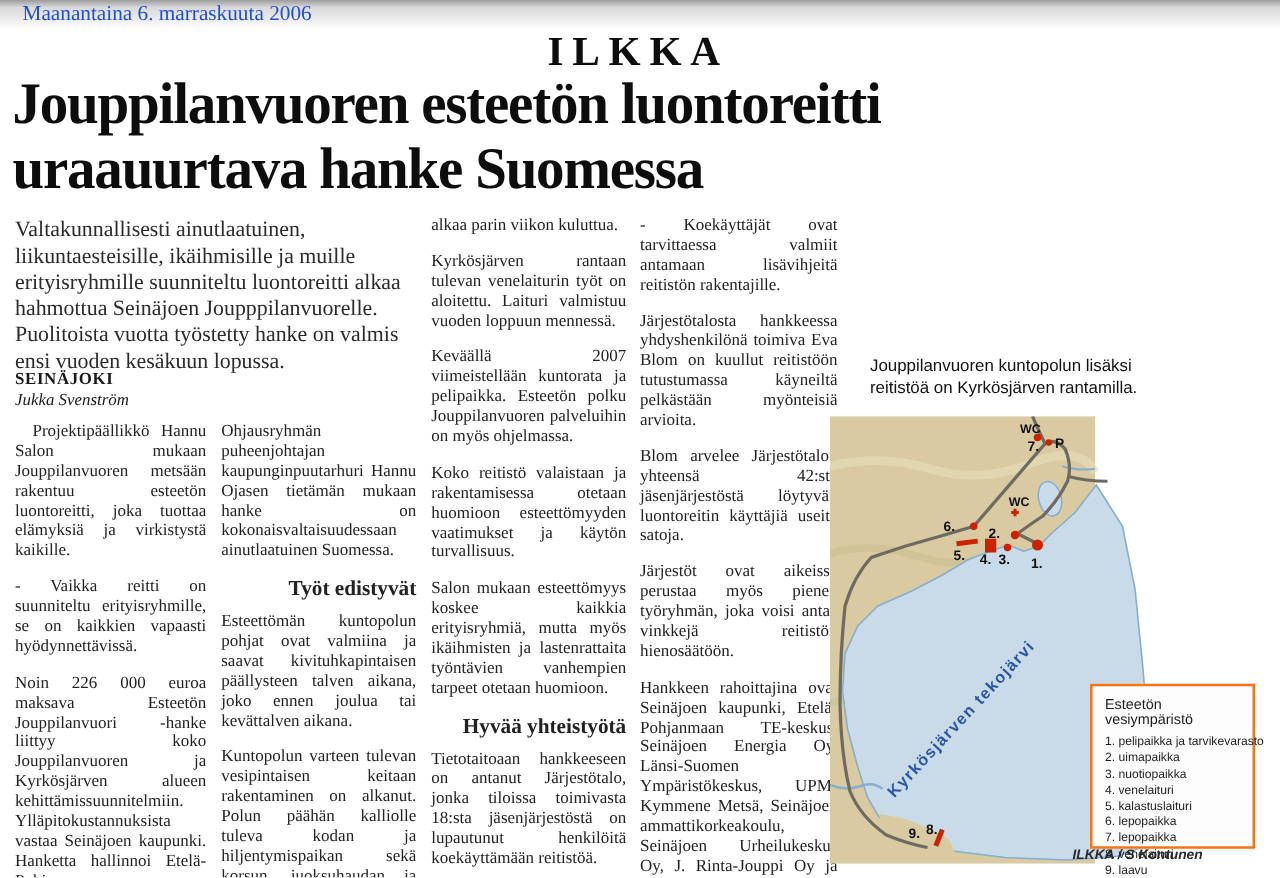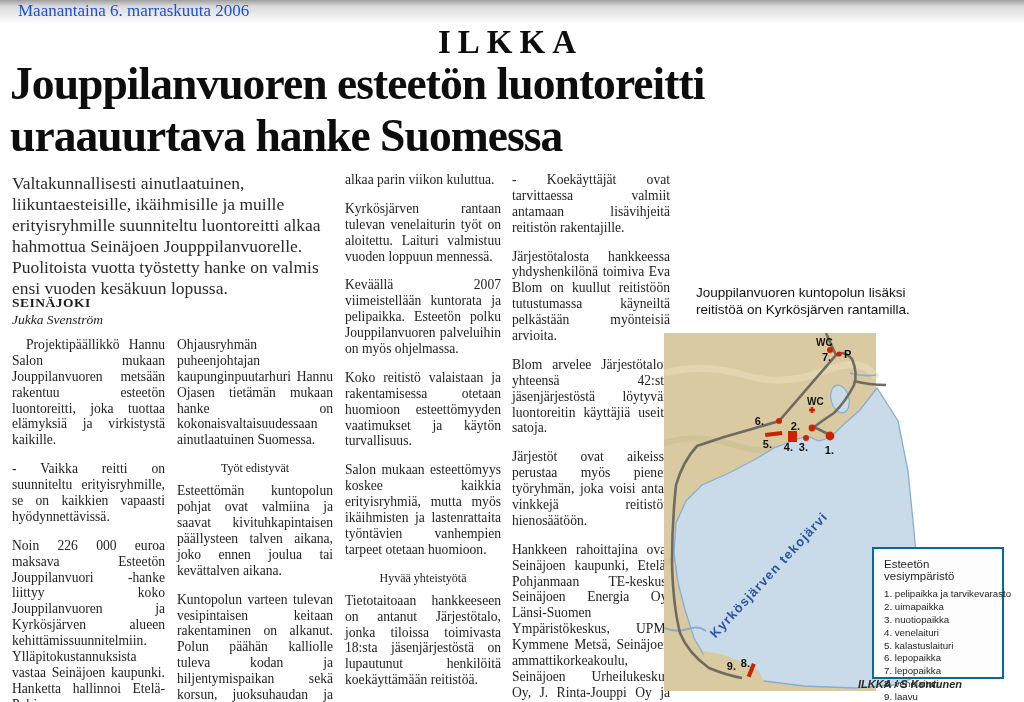--- a/index.html
+++ b/index.html
@@ -18,26 +18,26 @@
   .byline{position:absolute;left:12px;top:295px;width:200px;}
   .byline .loc{font-size:13.5px;font-weight:bold;letter-spacing:.5px;}
   .byline .auth{font-size:13.5px;font-style:italic;margin-top:1px;}
   .col{position:absolute;font-size:13.6px;line-height:1.17;text-align:justify;color:#222;}
   .col p{margin:0 0 13px 0;}
   .col p.indent{text-indent:14px;}
   .col1{left:12px;top:337px;width:153px;}
   .col2{left:177px;top:337px;width:156px;}
   .col3{left:345px;top:172px;width:156px;}
   .col4{left:512px;top:172px;width:158px;}
-  .subhead{font-size:12px;font-weight:normal;margin:4px 0 8px 0;text-align:center;}
+  .subhead{font-size:17px;font-weight:bold;margin:4px 0 8px 0;text-align:right;}
   .map-caption{position:absolute;left:696px;top:284px;width:252px;
         font-family:"Liberation Sans",sans-serif;font-size:13.5px;line-height:1.28;color:#111;}
   .map-wrap{position:absolute;left:664px;top:333px;width:330px;height:358px;}
   .legend{position:absolute;left:872px;top:547px;width:132px;height:132px;
-        box-sizing:border-box;background:#fdfdfd;border:2px solid #0369a1;
+        box-sizing:border-box;background:#fdfdfd;border:2px solid #f97316;
         padding:9px 6px 4px 10px;font-family:"Liberation Sans",sans-serif;}
   .legend .ltitle{font-size:11.5px;color:#1e1e1e;margin-bottom:6px;}
   .legend .litem{font-size:9.7px;line-height:1.33;color:#1e1e1e;white-space:nowrap;}
   .map-credit{position:absolute;left:858px;top:678px;width:155px;text-align:left;
         font-family:"Liberation Sans",sans-serif;font-style:italic;font-weight:bold;
         font-size:11px;color:#2a2a2a;}
   svg text{font-family:"Liberation Sans",sans-serif;}
   .mlabel{font-size:11px;font-weight:bold;fill:#101010;}
   .wclabel{font-size:10px;font-weight:bold;fill:#101010;}
 </style>

